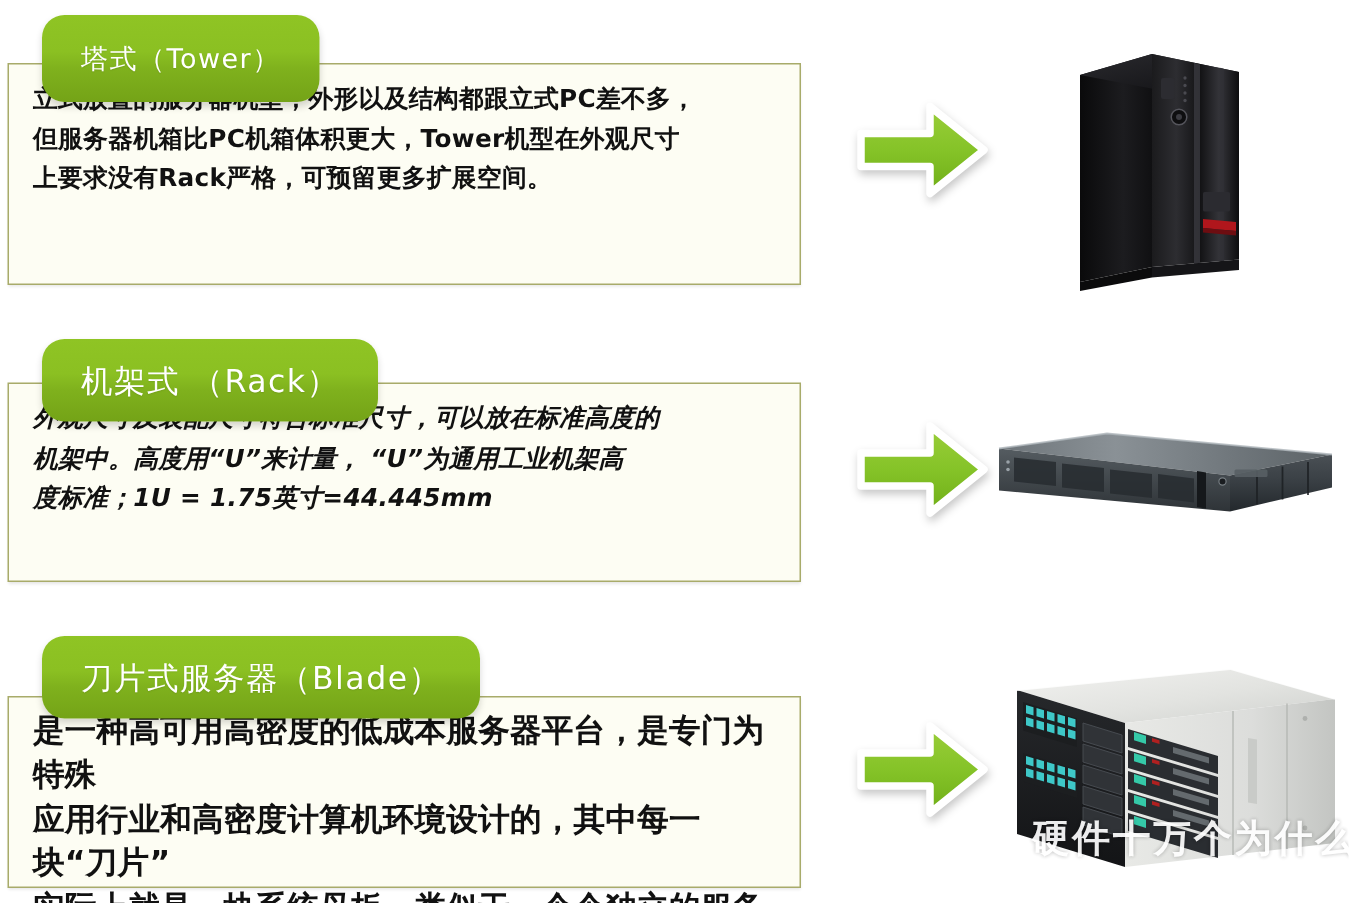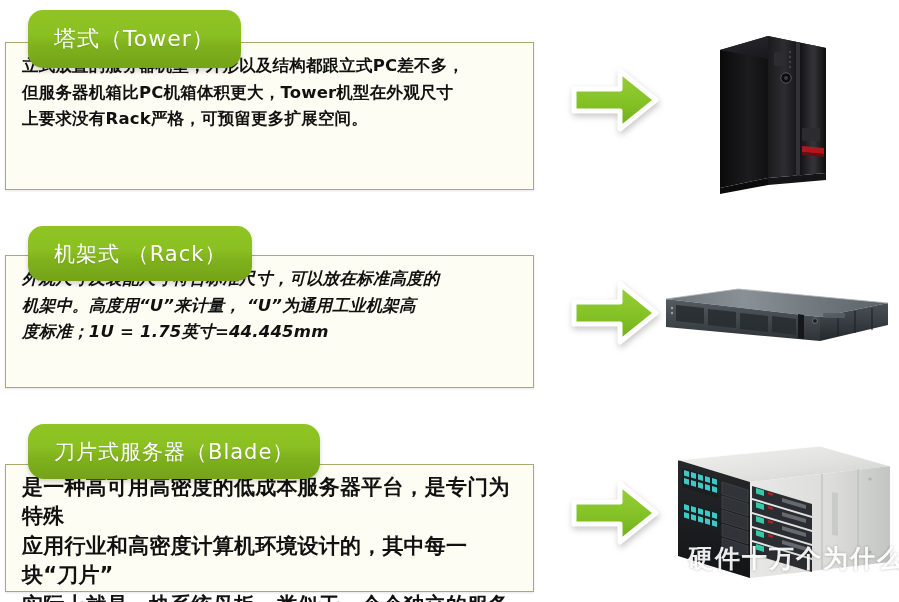--- a/index.html
+++ b/index.html
@@ -60,21 +60,21 @@
     justify-content: center;
     padding: 0 26px;
     height: 58px;
     border-radius: 15px;
     background: linear-gradient(to bottom,
                 #8fc424 0%,
                 #8bc022 42%,
                 #7fb11d 62%,
                 #74a317 100%);
     color: #ffffff;
-    font-size: 22px;
+    font-size: 18px;
     font-weight: 500;
     letter-spacing: 1px;
     white-space: nowrap;
     box-shadow: 0 3px 5px rgba(0,0,0,0.16);
     text-shadow: 0 1px 1px rgba(0,0,0,0.10);
     z-index: 5;
   }
   .title-pill.small {
     font-size: 21px;
     height: 55px;
@@ -273,21 +273,21 @@
 
   <div class="section" style="top:406px;height:196px;">
 
     <div class="info-box" style="top:58px;height:128px;">
       <div class="box-body compact">是一种高可用高密度的低成本服务器平台，是专门为特殊
 应用行业和高密度计算机环境设计的，其中每一块“刀片”
 实际上就是一块系统母板，类似于一个个独立的服务器。
 刀片式服务器目前最适合群集计算和提供互联网服务。</div>
     </div>
 
-    <div class="title-pill small" style="top:18px;border-radius:16px;">刀片式服务器（Blade）</div>
+    <div class="title-pill small" style="top:18px;">刀片式服务器（Blade）</div>
 
     <div class="arrow" style="left:568px;top:72px;">
       <svg viewBox="0 0 92 70" xmlns="http://www.w3.org/2000/svg">
         <defs>
           <linearGradient id="agrad3" x1="0" y1="0" x2="0" y2="1">
             <stop offset="0%" stop-color="#9ace3a"></stop>
             <stop offset="50%" stop-color="#85c328"></stop>
             <stop offset="100%" stop-color="#6fae18"></stop>
           </linearGradient>
         </defs>

